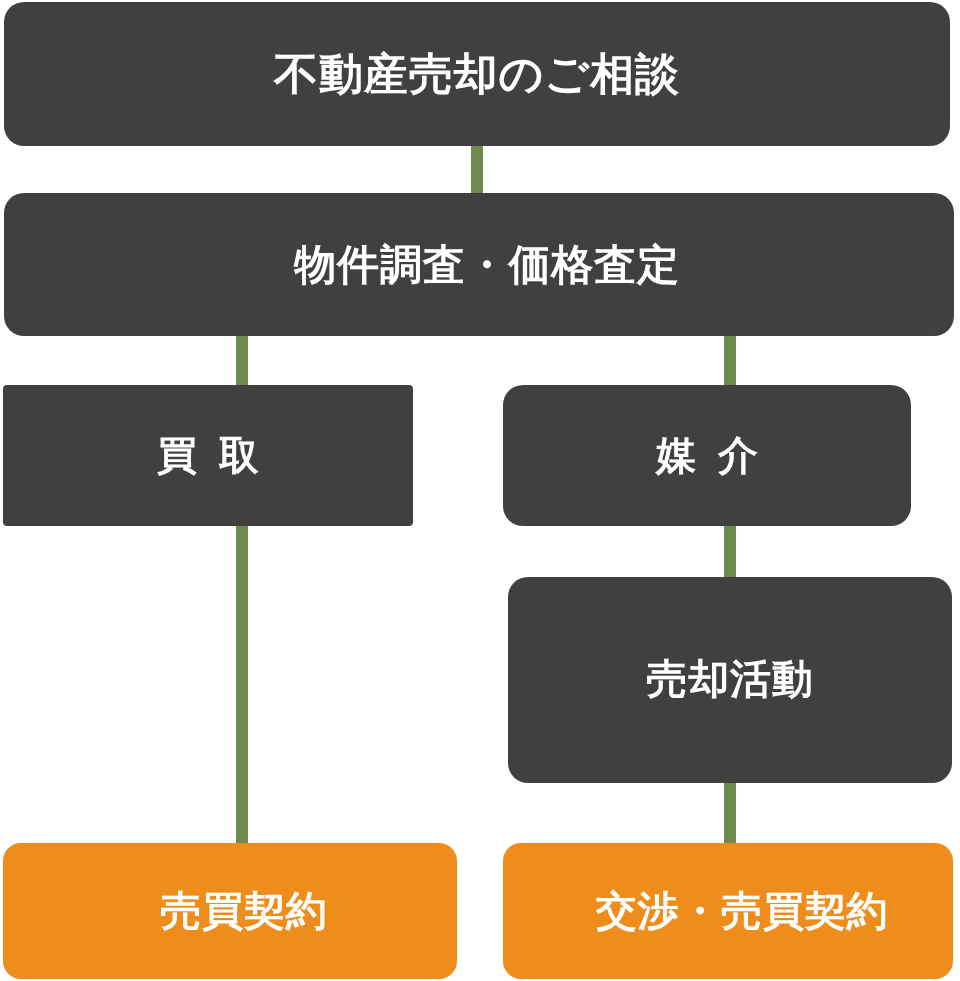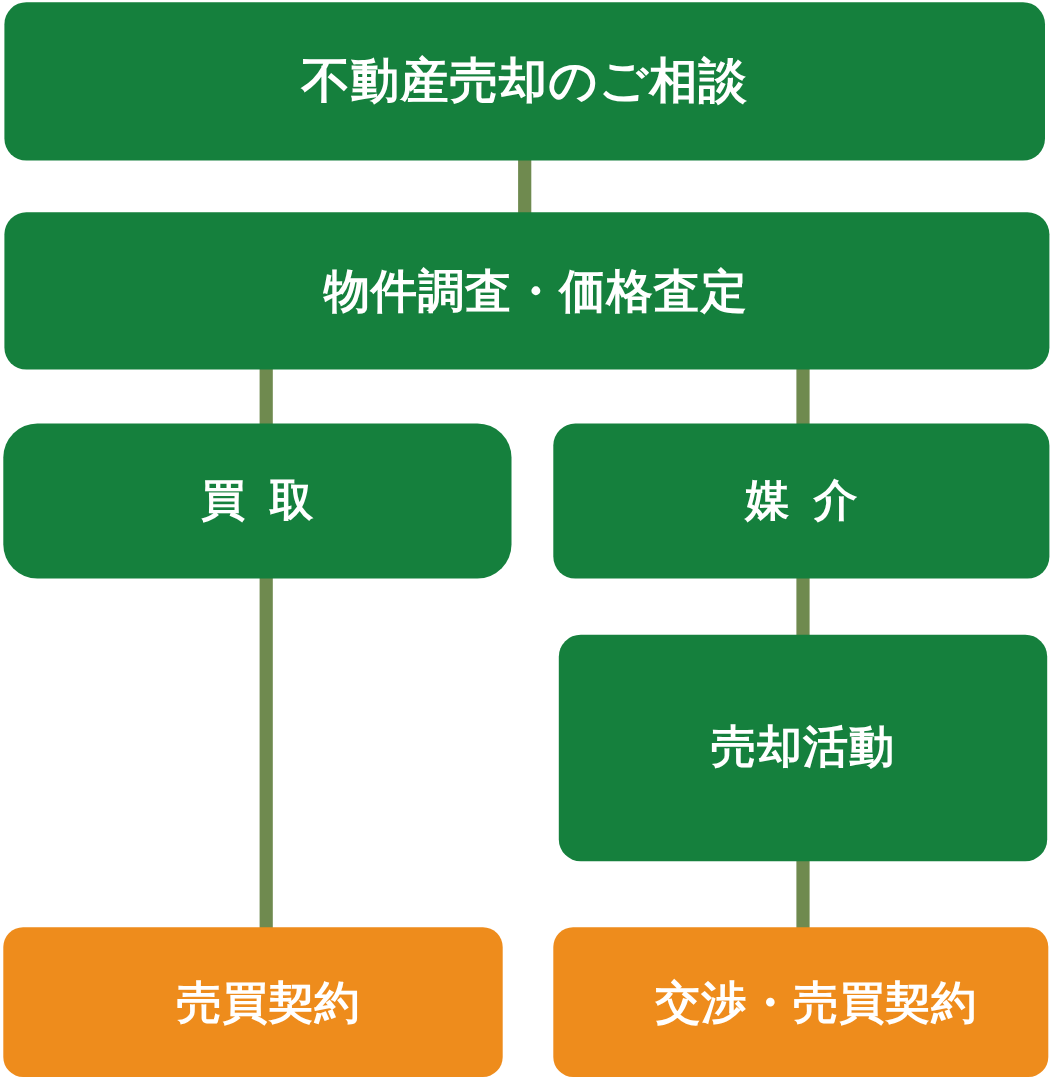--- a/index.html
+++ b/index.html
@@ -23,21 +23,21 @@
     align-items: center;
     justify-content: center;
     text-align: center;
     box-sizing: border-box;
     color: #ffffff;
     font-weight: bold;
     letter-spacing: 0.02em;
     line-height: 1.28;
     z-index: 2;
   }
-  .node-green { background: #15803d; }
+  .node-green { background: #404040; }
   .node-orange { background: #ee8c1c; padding-left: 28px; }
 
   .connector {
     position: absolute;
     background: #6f8a4f;
     z-index: 1;
   }
 
   
   #node-consult {
@@ -50,30 +50,30 @@
   #node-survey {
     left: 4px;  top: 193px;
     width: 950px; height: 143px;
     border-radius: 20px;
     font-size: 42px;
     padding-left: 16px;
   }
   
   #node-purchase {
     left: 3px;  top: 385px;
-    width: 462px; height: 141px;
-    border-radius: 31px;
+    width: 410px; height: 141px;
+    border-radius: 4px;
     font-size: 40px;
     letter-spacing: 0.55em;
     text-indent: 0.55em;
   }
   
   #node-brokerage {
     left: 503px; top: 385px;
-    width: 451px; height: 141px;
+    width: 408px; height: 141px;
     border-radius: 20px;
     font-size: 40px;
     letter-spacing: 0.55em;
     text-indent: 0.55em;
   }
   
   #node-activity {
     left: 508px; top: 577px;
     width: 444px; height: 206px;
     border-radius: 20px;

